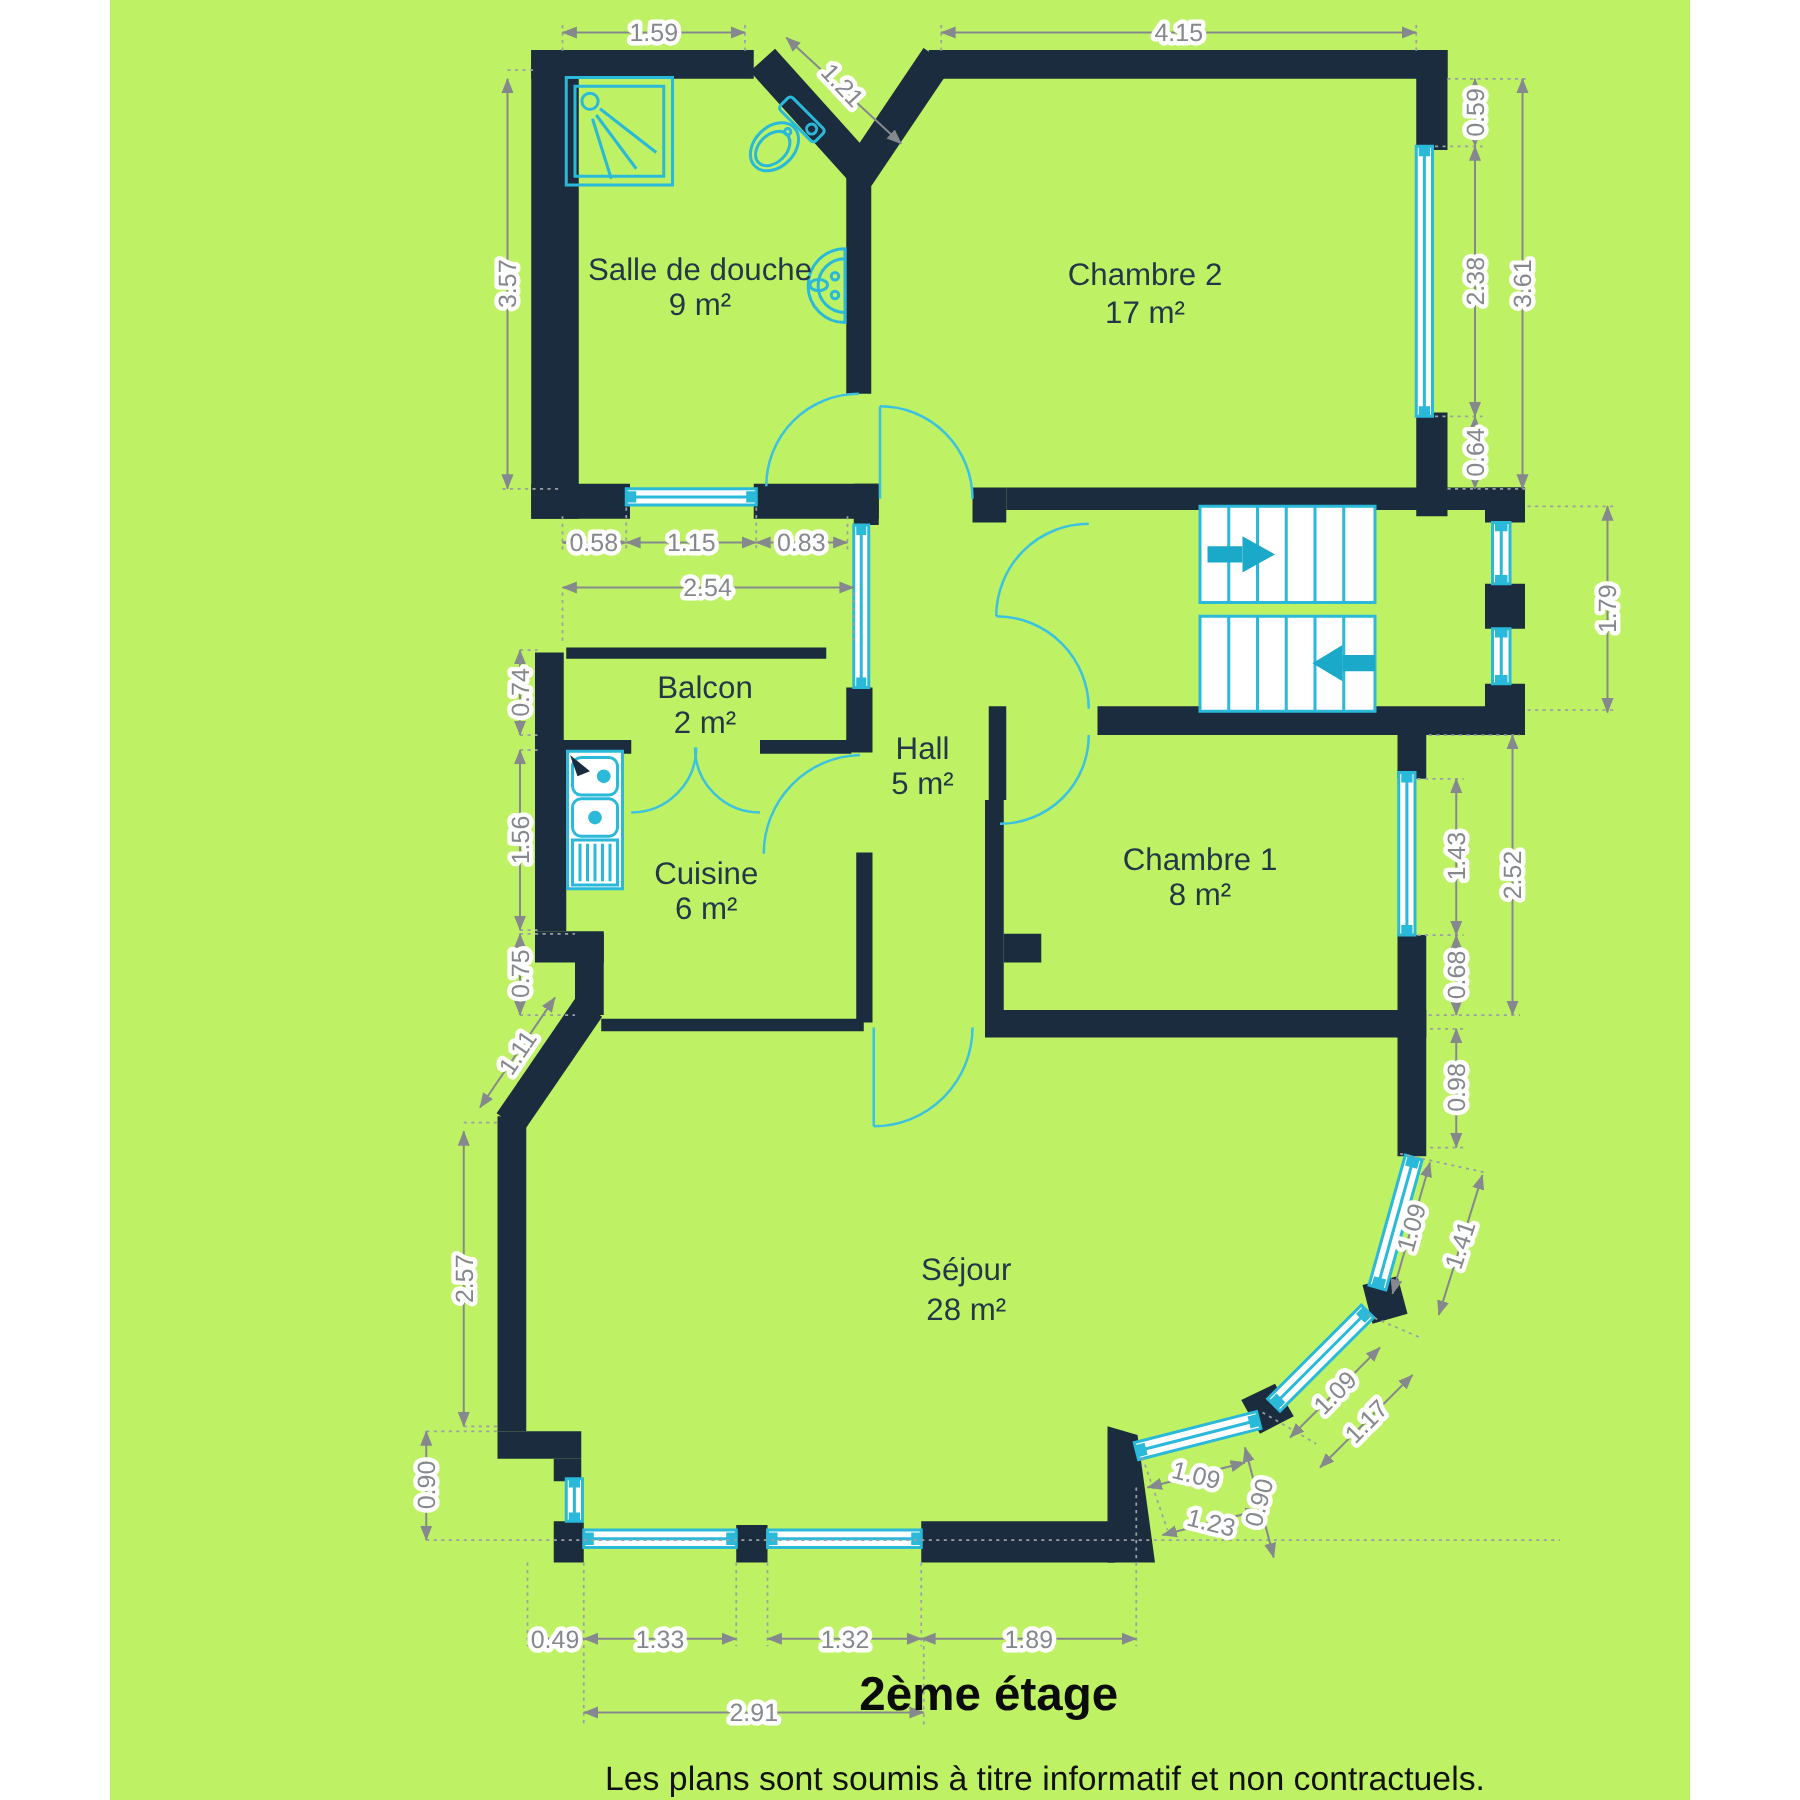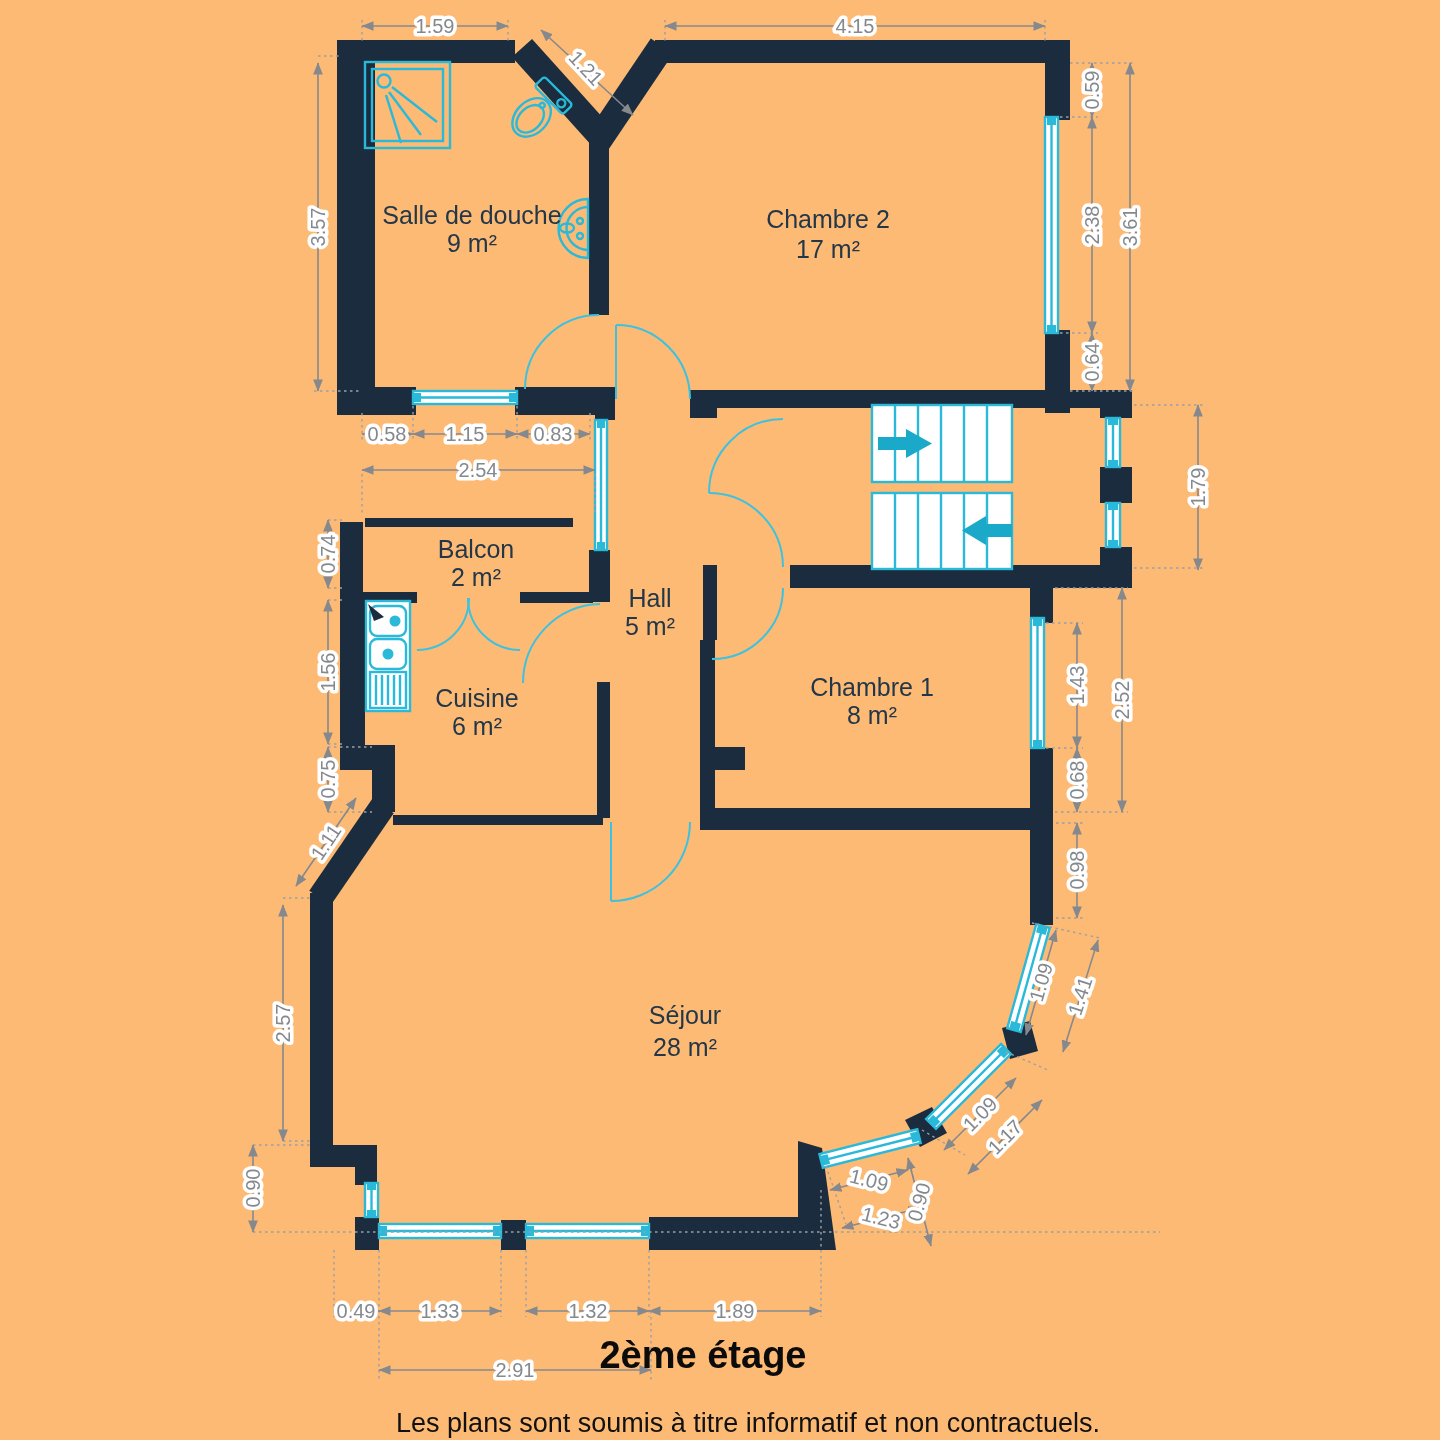--- a/index.html
+++ b/index.html
@@ -1,17 +1,17 @@
 <!DOCTYPE html>
 <html><head>
 <meta charset="utf-8">
 <style>
   html,body{margin:0;padding:0;background:#ffffff;}
   body{font-family:"Liberation Sans", sans-serif;}
-  .page{width:1440px;height:1440px;position:relative;background:#fdba74;margin:0 auto;}
+  .page{width:1264px;height:1440px;position:relative;background:#bef264;margin:0 auto;}
   svg{display:block}
   .wall{fill:#1a2c3d;stroke:none}
   .wline{stroke:#1a2c3d;fill:none}
   .fx{stroke:#2ab9d9;fill:none;stroke-width:2.4}
   .fxw{stroke:#2ab9d9;fill:#ffffff;stroke-width:2.4}
   .fxf{fill:#2ab9d9;stroke:none}
   .arrowfill{fill:#1bA9c9;stroke:none}
   .door{stroke:#3cc2e0;fill:none;stroke-width:2}
   .dim{stroke:#85898e;stroke-width:1.6;fill:none}
   .ext{stroke:#9aa0a5;stroke-width:1.4;fill:none;stroke-dasharray:2.5 3.5}

